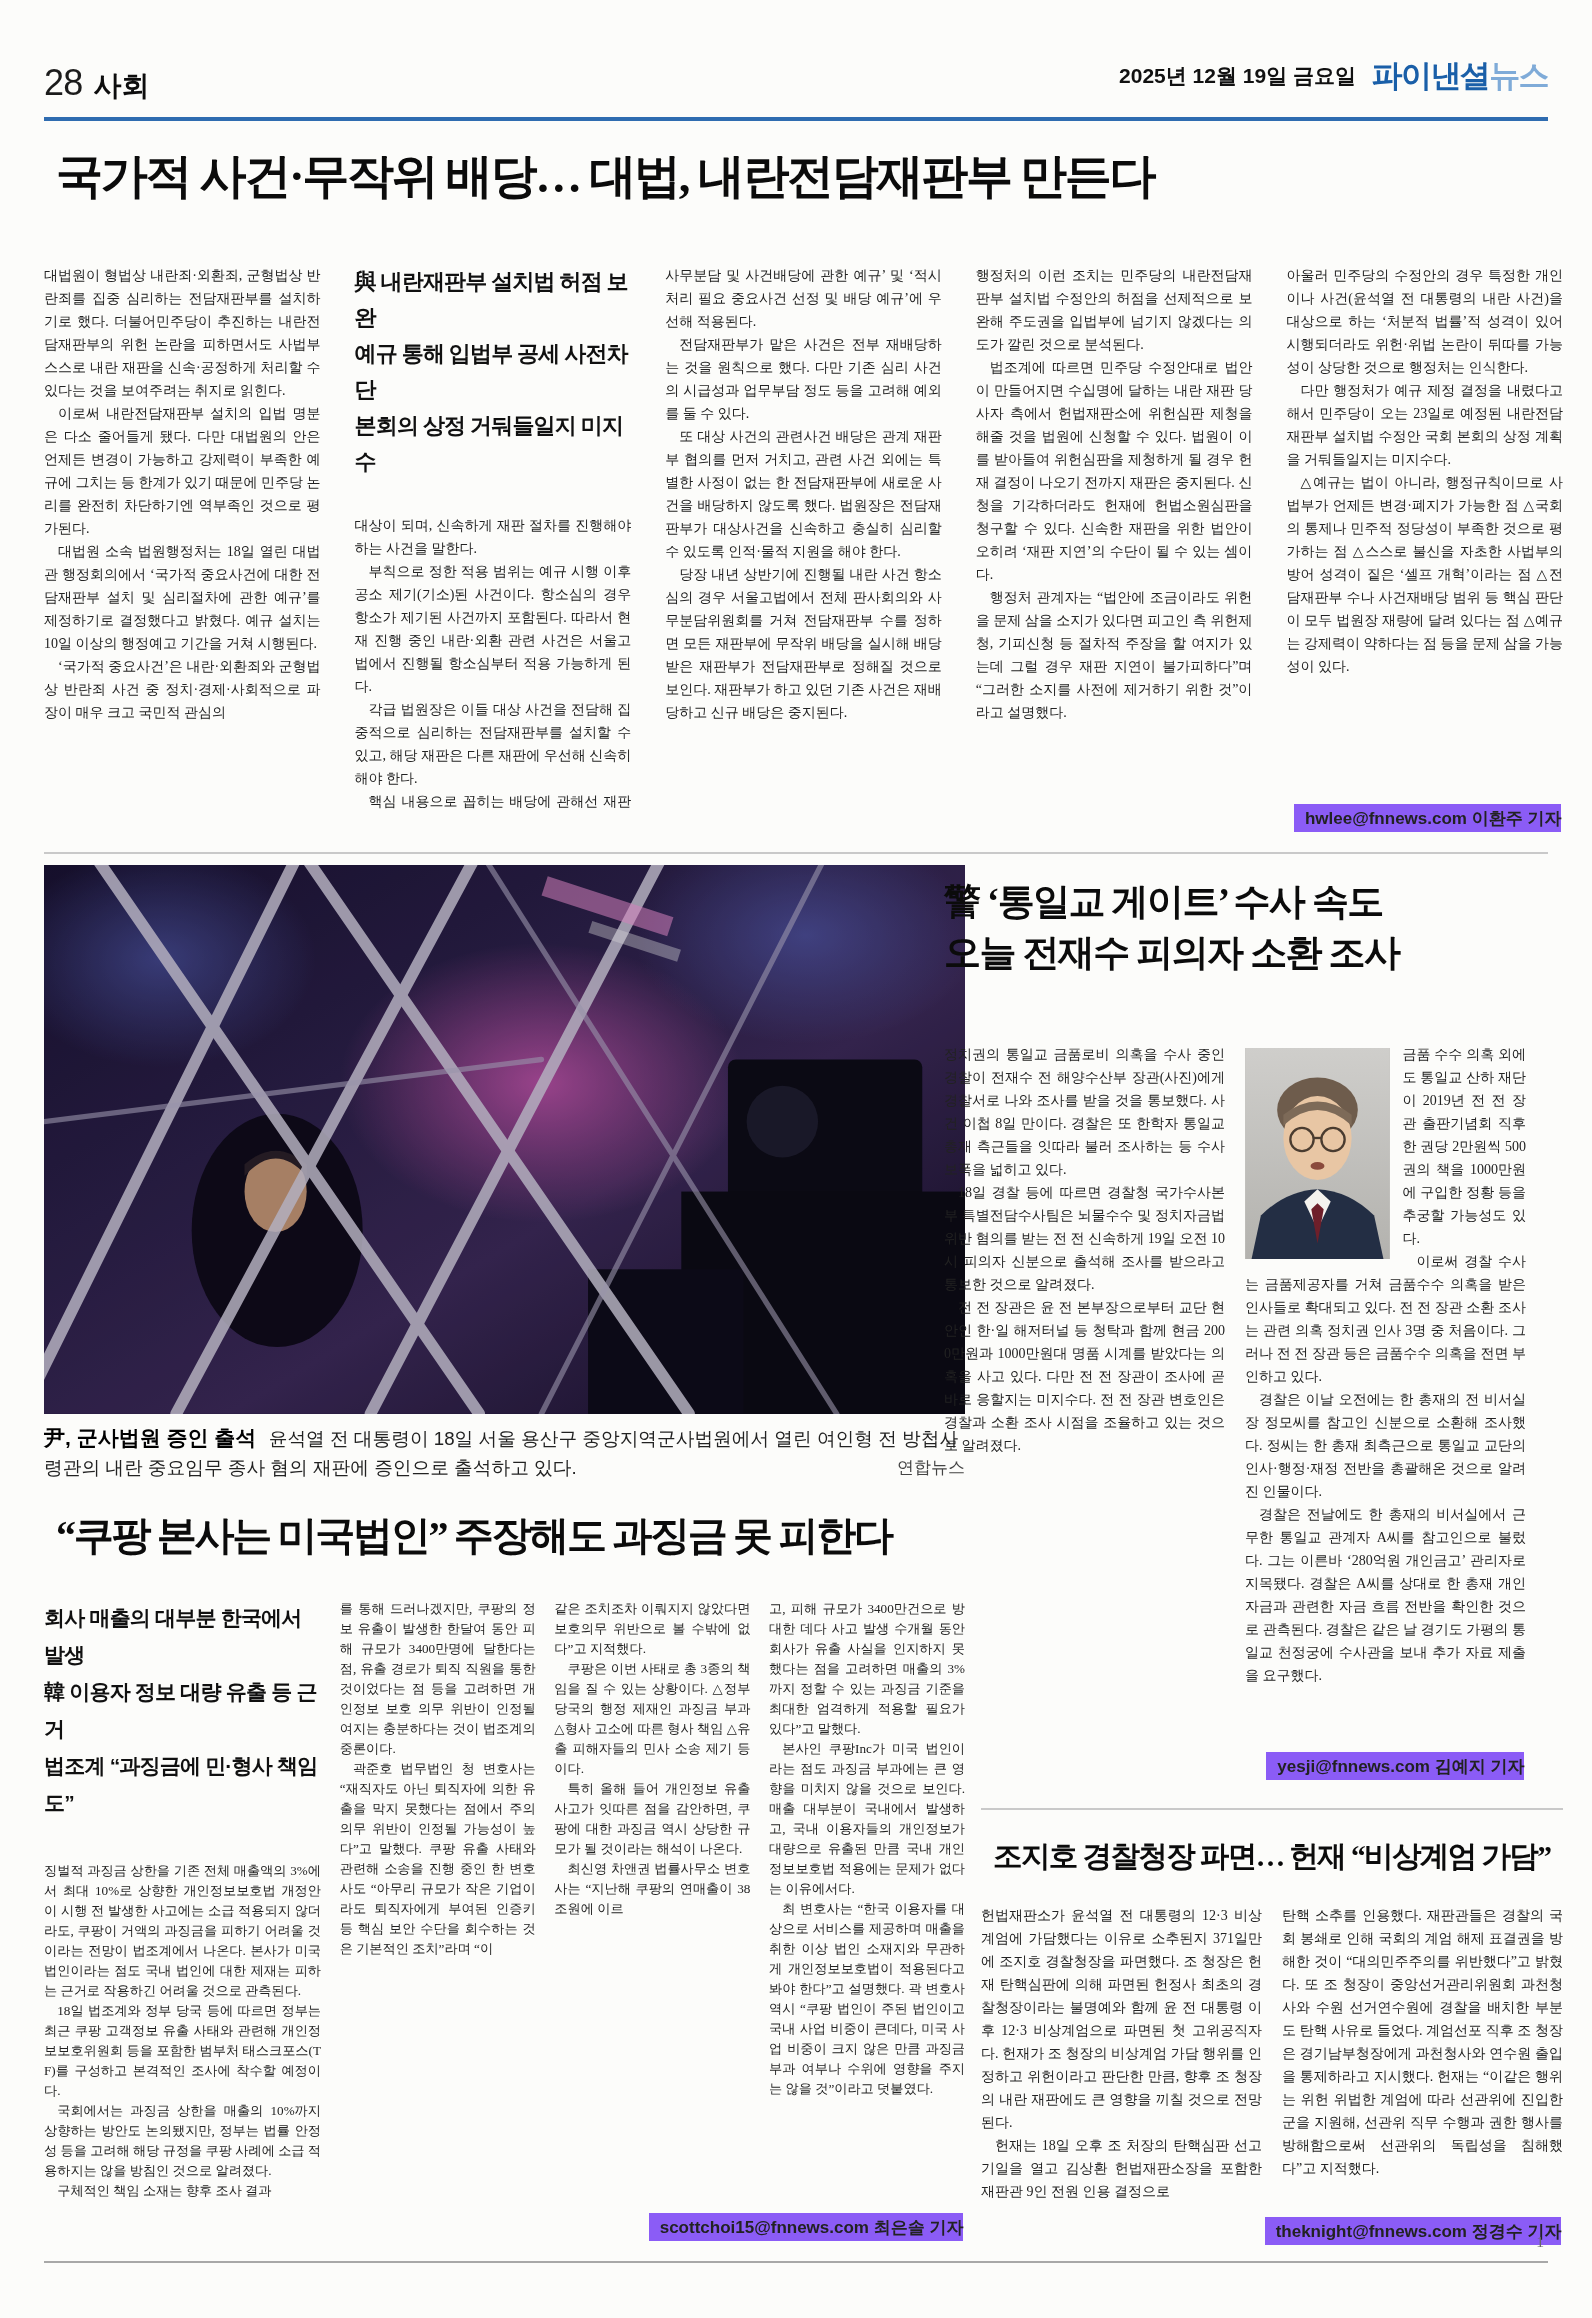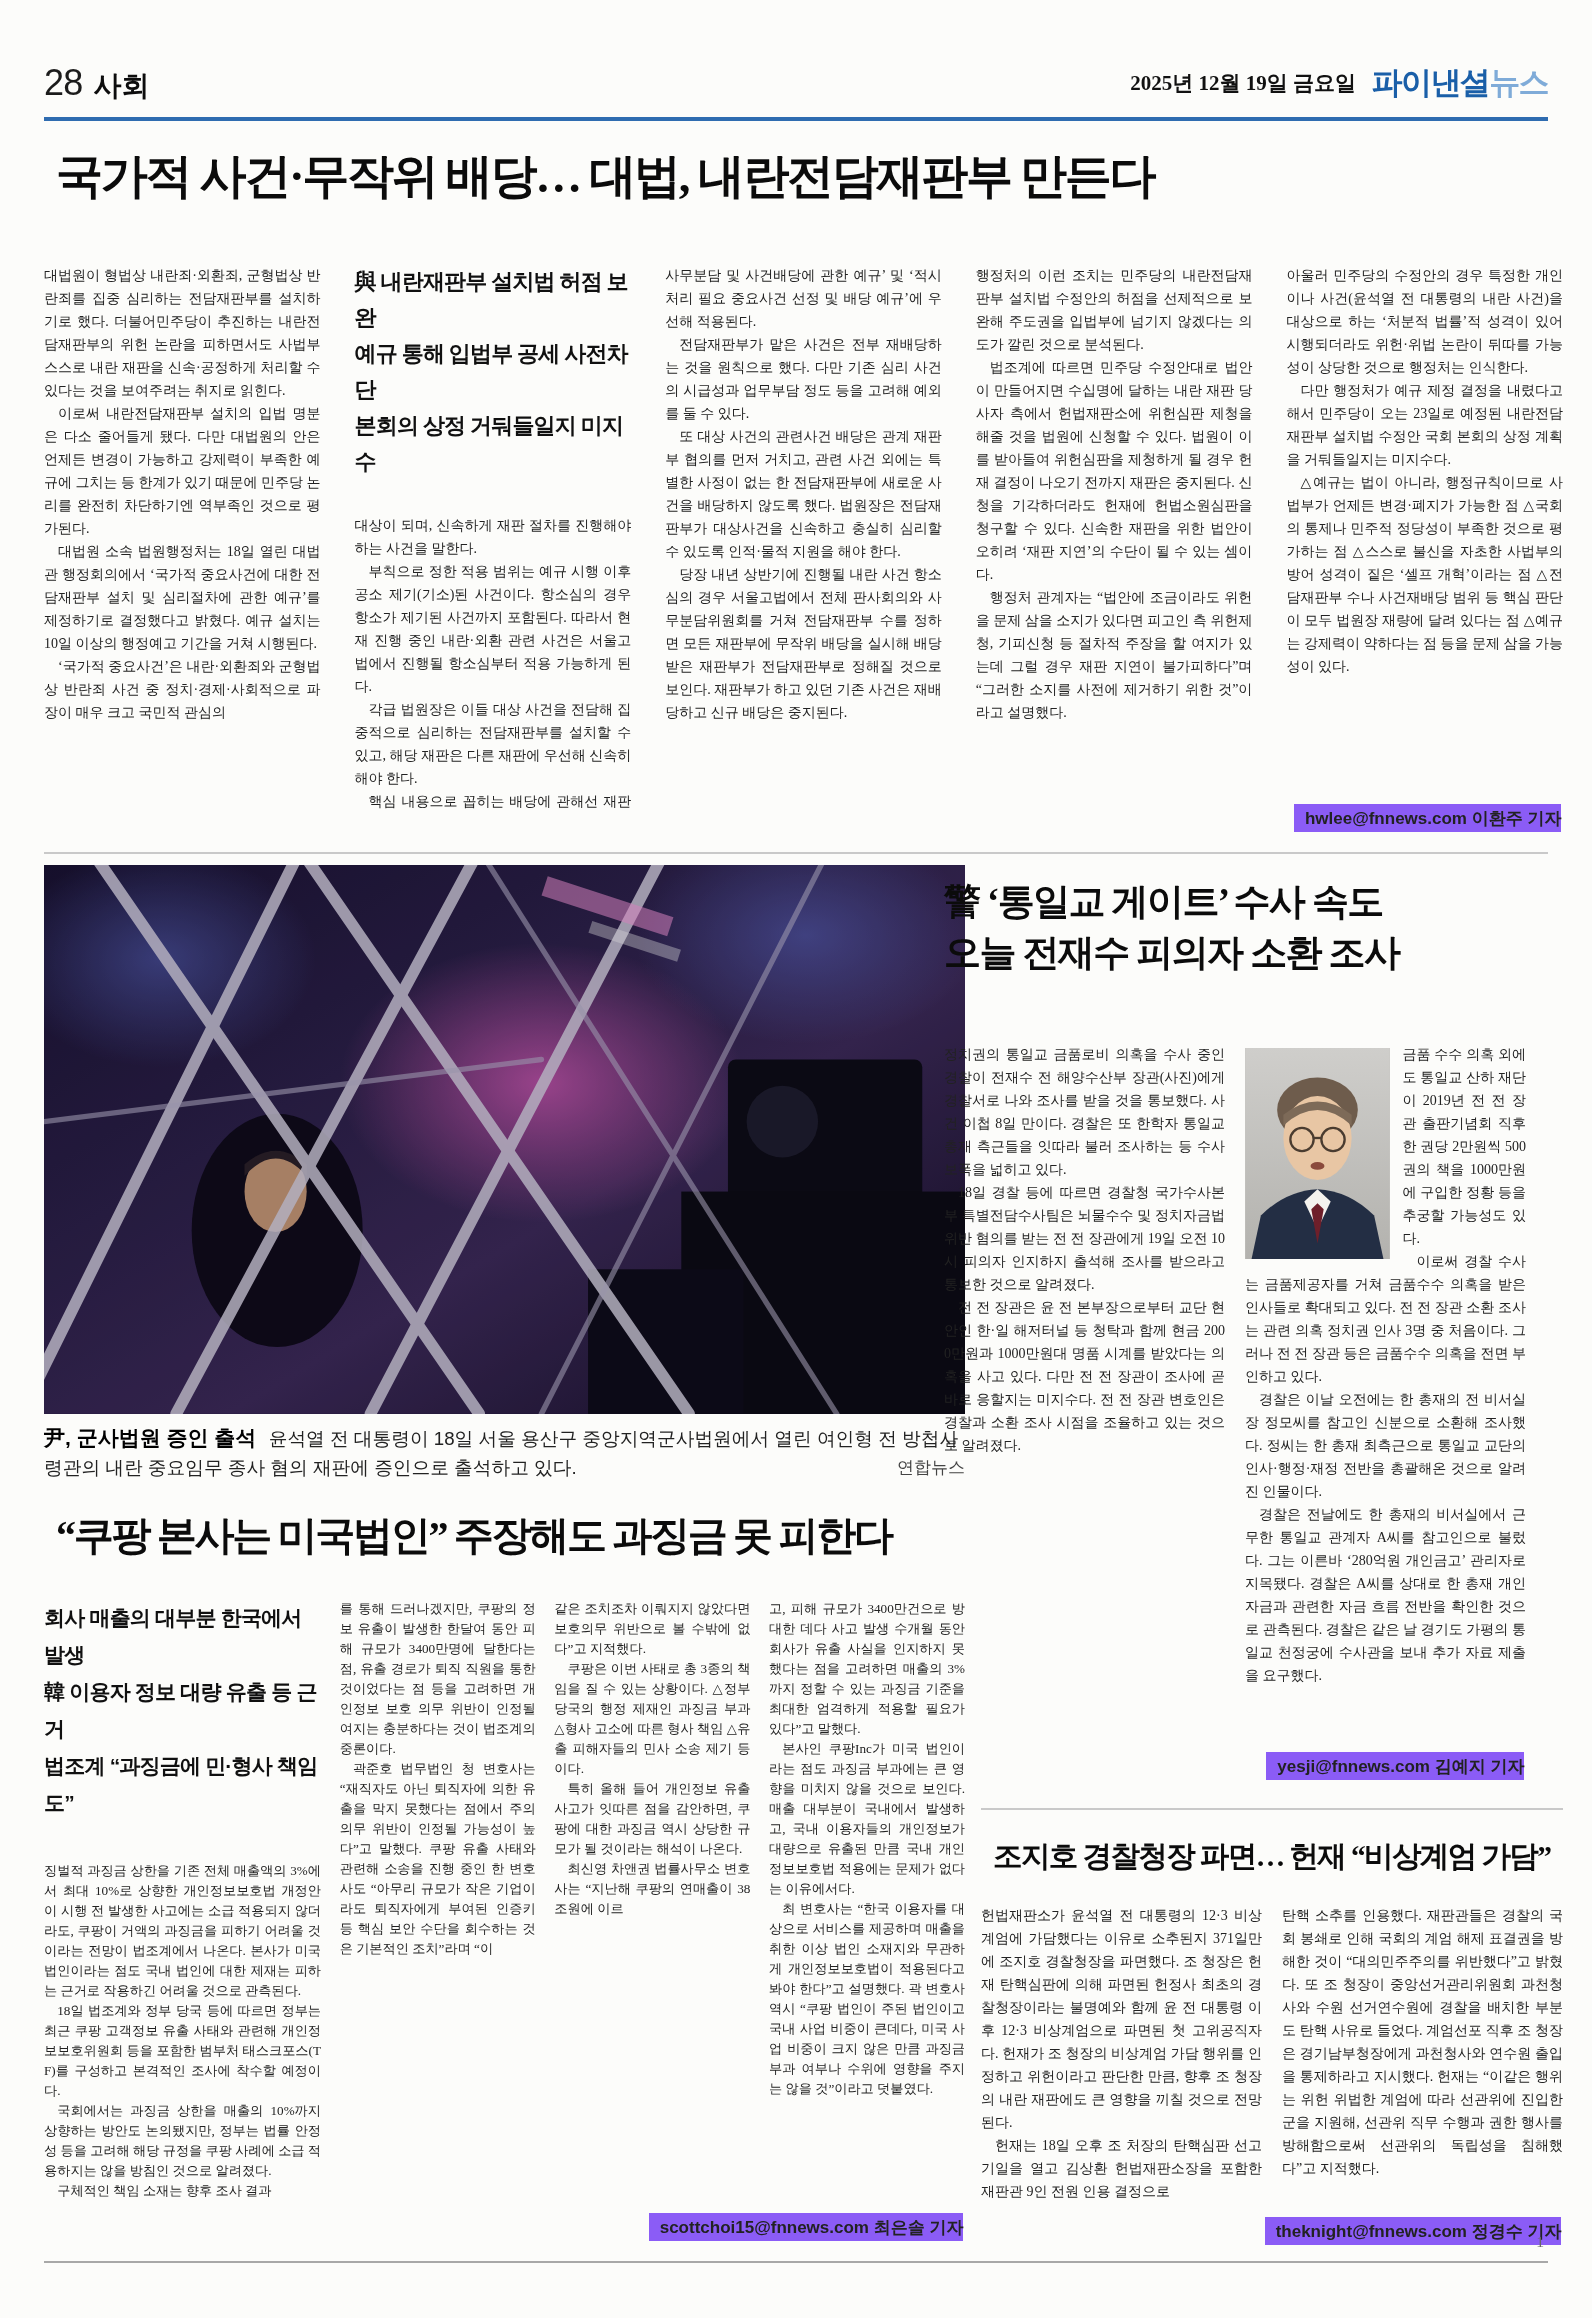--- a/index.html
+++ b/index.html
@@ -3,21 +3,21 @@
 <meta charset="utf-8">
 <style>
   html,body{margin:0;padding:0;background:#e8e8e8;}
   .page{position:relative;width:1592px;height:2319px;background:#fcfcfa;margin:0 auto;
         font-family:"Liberation Serif","DejaVu Serif",serif;color:#1f1f1f;overflow:hidden;}
 
   
   .masthead{position:absolute;left:44px;right:44px;top:62px;height:48px;}
   .pageno{font-family:"Liberation Sans","DejaVu Sans",sans-serif;font-size:36px;font-weight:500;color:#1b1b1b;letter-spacing:-0.8px;}
   .section{font-family:"Liberation Sans","DejaVu Sans",sans-serif;font-size:28px;font-weight:900;color:#0d0d0d;margin-left:11px;}
-  .dateline{position:absolute;right:0;bottom:6px;font-family:Liberation Serif, serif;margin-left:28px;}
+  .dateline{position:absolute;right:0;bottom:13px;font-family:Liberation Sans, sans-serif;margin-left:28px;}
   .date{font-size:21px;font-weight:700;color:#111;margin-right:15.6px;vertical-align:3.1px;}
   .brand-main{font-size:31px;font-weight:900;color:#1a5fa8;letter-spacing:-1.6px;}
   .brand-sub{font-size:31px;font-weight:900;color:#7fabd8;letter-spacing:-1.6px;}
   .rule{position:absolute;left:44px;right:44px;}
   .rule.blue{top:117px;height:3.9px;background:#2f6cb0;}
   .rule.gray1{top:852px;height:1.6px;background:#c9c9c9;}
   .rule.gray2{left:981px;right:auto;width:582px;top:1808px;height:1.6px;background:#c9c9c9;}
   .rule.bottom{top:2261px;height:1.6px;background:#a8a8a8;}
   .page-mark{position:absolute;right:48px;top:2233px;font-size:15.6px;color:#666;}
 
@@ -176,21 +176,21 @@
   </figcaption>
 
   <section class="art2">
     <div>
         <div class="h2line">警 ‘통일교 게이트’ 수사 속도</div>
         <div class="h2line">오늘 전재수 피의자 소환 조사</div>
       </div>
     <div class="cols cols2">
       <div class="col">
           <p class="bp">정치권의 통일교 금품로비 의혹을 수사 중인 경찰이 전재수 전 해양수산부 장관(사진)에게 경찰서로 나와 조사를 받을 것을 통보했다. 사건 이첩 8일 만이다. 경찰은 또 한학자 통일교 총재 측근들을 잇따라 불러 조사하는 등 수사 보폭을 넓히고 있다.</p>
-          <p class="bp">18일 경찰 등에 따르면 경찰청 국가수사본부 특별전담수사팀은 뇌물수수 및 정치자금법 위반 혐의를 받는 전 전 장관에게 19일 오전 10시 피의자 인지하지 출석해 조사를 받으라고 통보한 것으로 알려졌다.</p>
+          <p class="bp">18일 경찰 등에 따르면 경찰청 국가수사본부 특별전담수사팀은 뇌물수수 및 정치자금법 위반 혐의를 받는 전 전 신속하게 19일 오전 10시 피의자 신분으로 출석해 조사를 받으라고 통보한 것으로 알려졌다.</p>
           <p class="bp">전 전 장관은 윤 전 본부장으로부터 교단 현안인 한·일 해저터널 등 청탁과 함께 현금 2000만원과 1000만원대 명품 시계를 받았다는 의혹을 사고 있다. 다만 전 전 장관이 조사에 곧바로 응할지는 미지수다. 전 전 장관 변호인은 경찰과 소환 조사 시점을 조율하고 있는 것으로 알려졌다.</p>
         </div>
       <div class="col">
         <div class="portrait">
           <svg width="145" height="211" viewBox="0 0 186 272">
             <defs>
               <linearGradient id="pbg" x1="0" y1="0" x2="0" y2="1">
                 <stop offset="0" stop-color="#cfcecb"></stop>
                   <stop offset="1" stop-color="#b3b2ae"></stop>
               </linearGradient>

